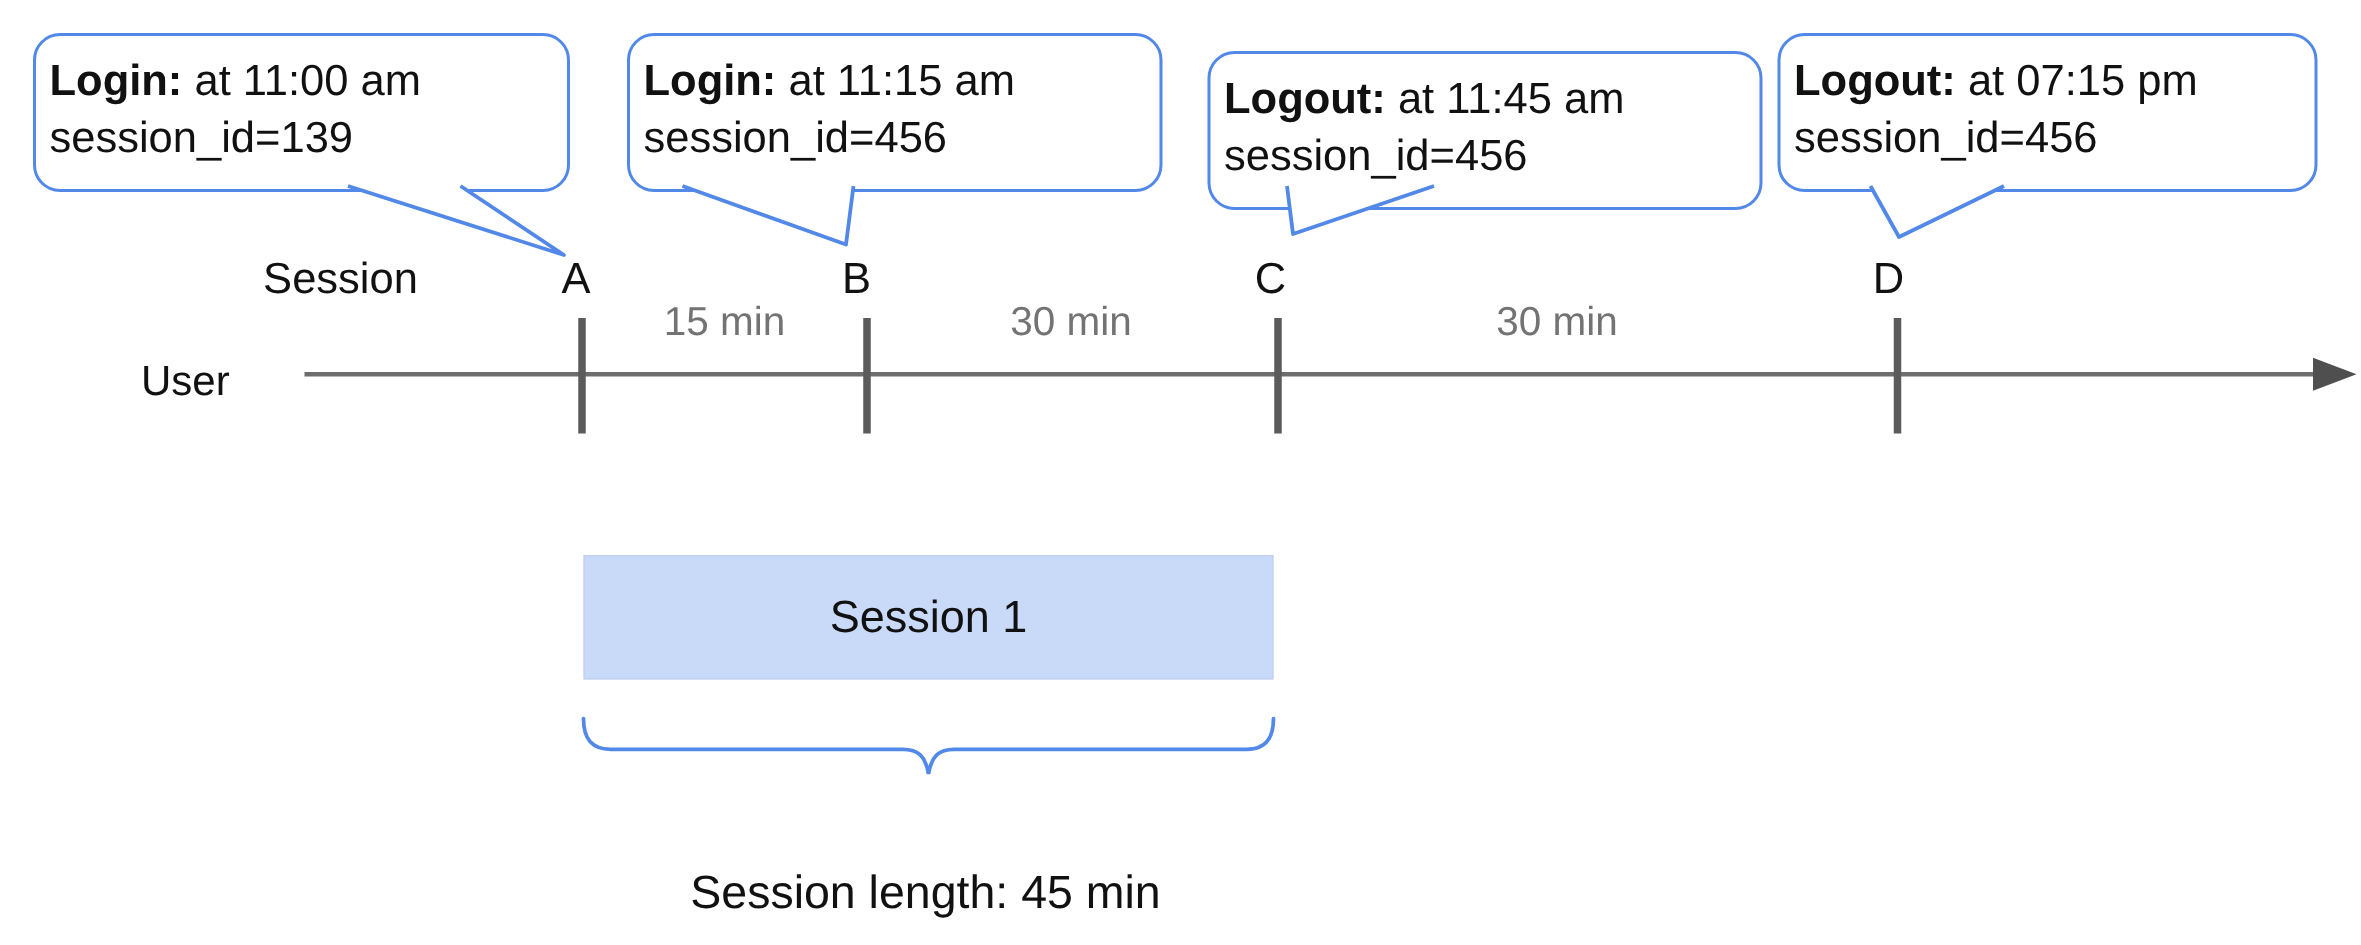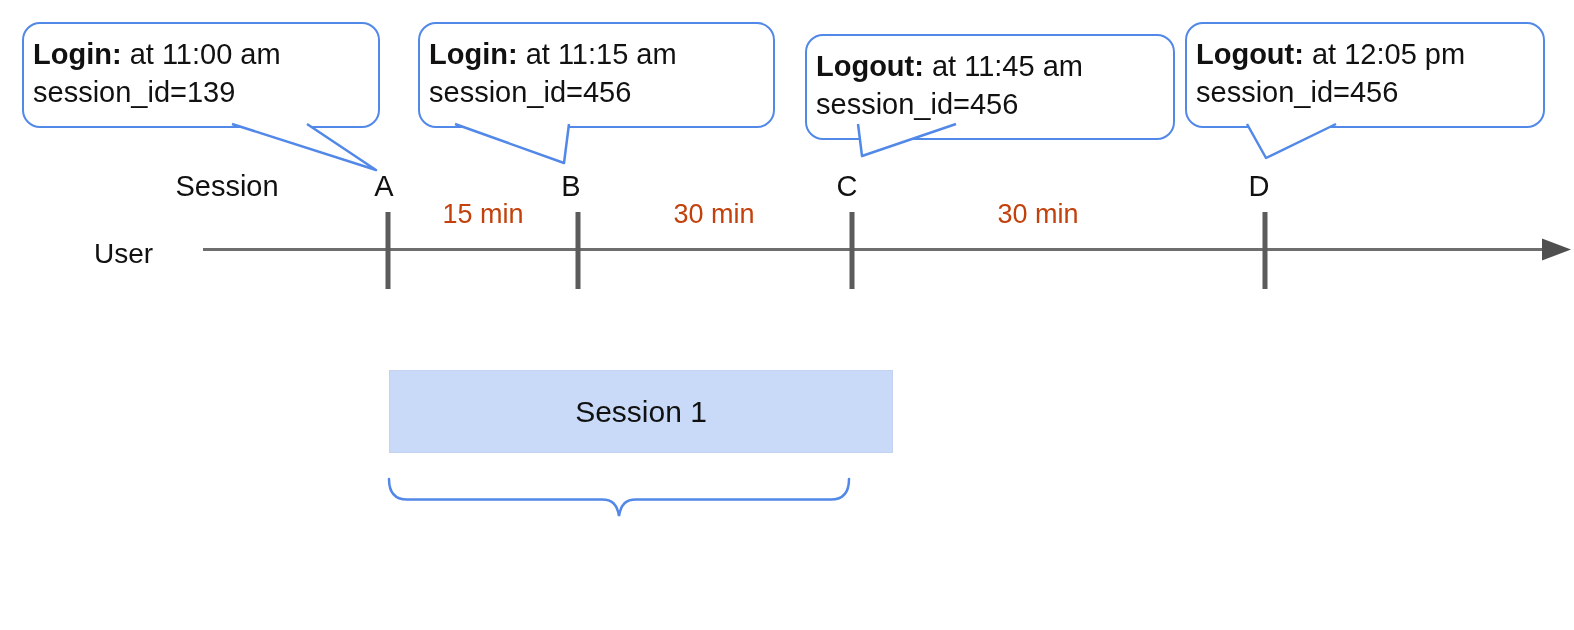--- a/index.html
+++ b/index.html
@@ -34,28 +34,28 @@
     white-space: nowrap;
   }
   .bubble b { font-weight: bold; }
 
   .lbl { position: absolute; z-index: 2; white-space: nowrap; }
   .center-x { transform: translateX(-50%); }
 
   .user-label   { left: 94px;  top: 238px; font-size: 28px; }
   .events-label { left: 227px; top: 170px; font-size: 29px; }
   .marker       { top: 170px; font-size: 29px; }
-  .interval     { top: 199px; font-size: 27px; color: #c2410c; }
+  .interval     { top: 199px; font-size: 27px; color: #737373; }
   .session-length { left: 617px; top: 577px; font-size: 31px; }
 
   .session-box {
     position: absolute;
     z-index: 2;
     left: 389px; top: 370px;
-    width: 504px; height: 83px;
+    width: 460px; height: 83px;
     background: #c9daf8;
     border: 1px solid #c3d2f0;
     display: flex;
     align-items: center;
     justify-content: center;
     font-size: 30px;
   }
 </style>
 </head>
 <body>
@@ -82,21 +82,21 @@
     <div><b>Login:</b><span> at 11:15 am</span></div>
     <div>session_id=456</div>
   </div>
 
   <div class="bubble" style="left:805px; top:22px; width:370px; height:106px;margin-top:12px;">
     <div><b>Logout:</b><span> at 11:45 am</span></div>
     <div>session_id=456</div>
   </div>
 
   <div class="bubble" style="left:1185px; top:22px; width:360px; height:106px;">
-    <div><b>Logout:</b><span> at 12:05 pm</span></div>
+    <div><b>Logout:</b><span> at 07:15 pm</span></div>
     <div>session_id=456</div>
   </div>
 
   <svg class="layer over" viewBox="0 0 1574 630">
     <path d="M 232 124 L 376 170 L 307 124" fill="#ffffff" stroke="#5288e8" stroke-width="2.5" stroke-linejoin="round"></path>
     <path d="M 455 124 L 564 163 L 569 124" fill="#ffffff" stroke="#5288e8" stroke-width="2.5" stroke-linejoin="round"></path>
     <path d="M 956 124 L 862 156 L 858 124" fill="#ffffff" stroke="#5288e8" stroke-width="2.5" stroke-linejoin="round"></path>
     <path d="M 1336 124 L 1266 158 L 1247 124" fill="#ffffff" stroke="#5288e8" stroke-width="2.5" stroke-linejoin="round"></path>
   </svg>
 
@@ -109,14 +109,15 @@
   <div class="lbl marker center-x" style="left:1259px;">D</div>
 
   <div class="lbl interval center-x" style="left:483px;">15 min</div>
   <div class="lbl interval center-x" style="left:714px;">30 min</div>
   <div class="lbl interval center-x" style="left:1038px;">30 min</div>
 
   <div class="session-box">
     <span>Session 1</span>
   </div>
 
+  <div class="lbl session-length center-x">Session length: 45 min</div>
 
 </div>
 
 </body></html>

